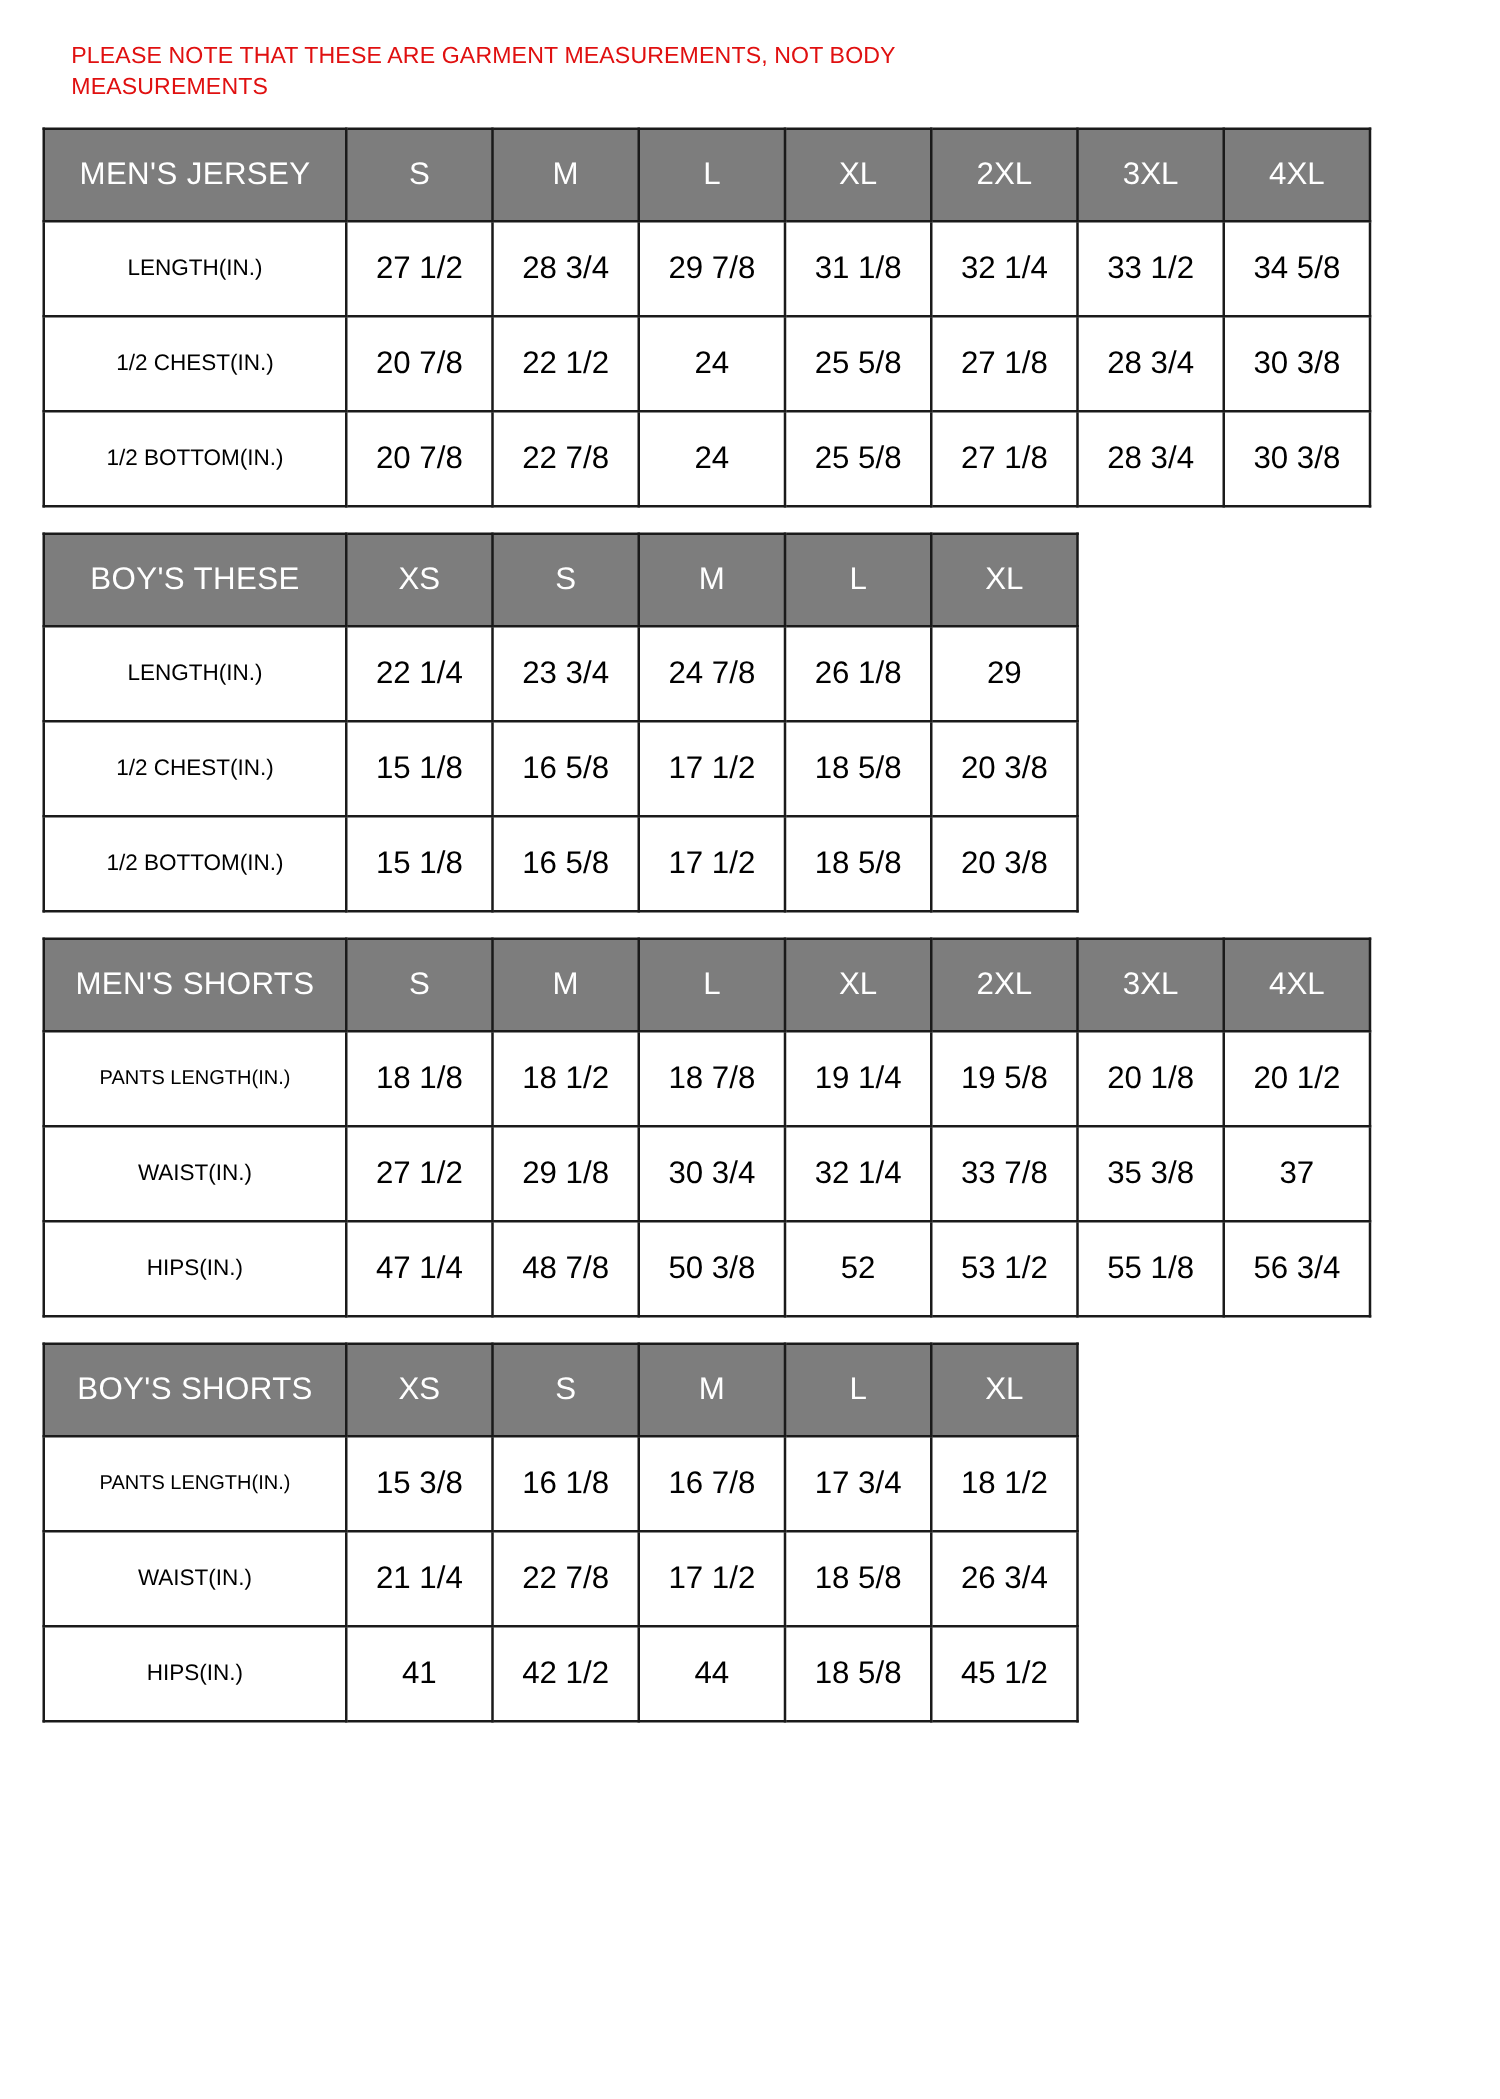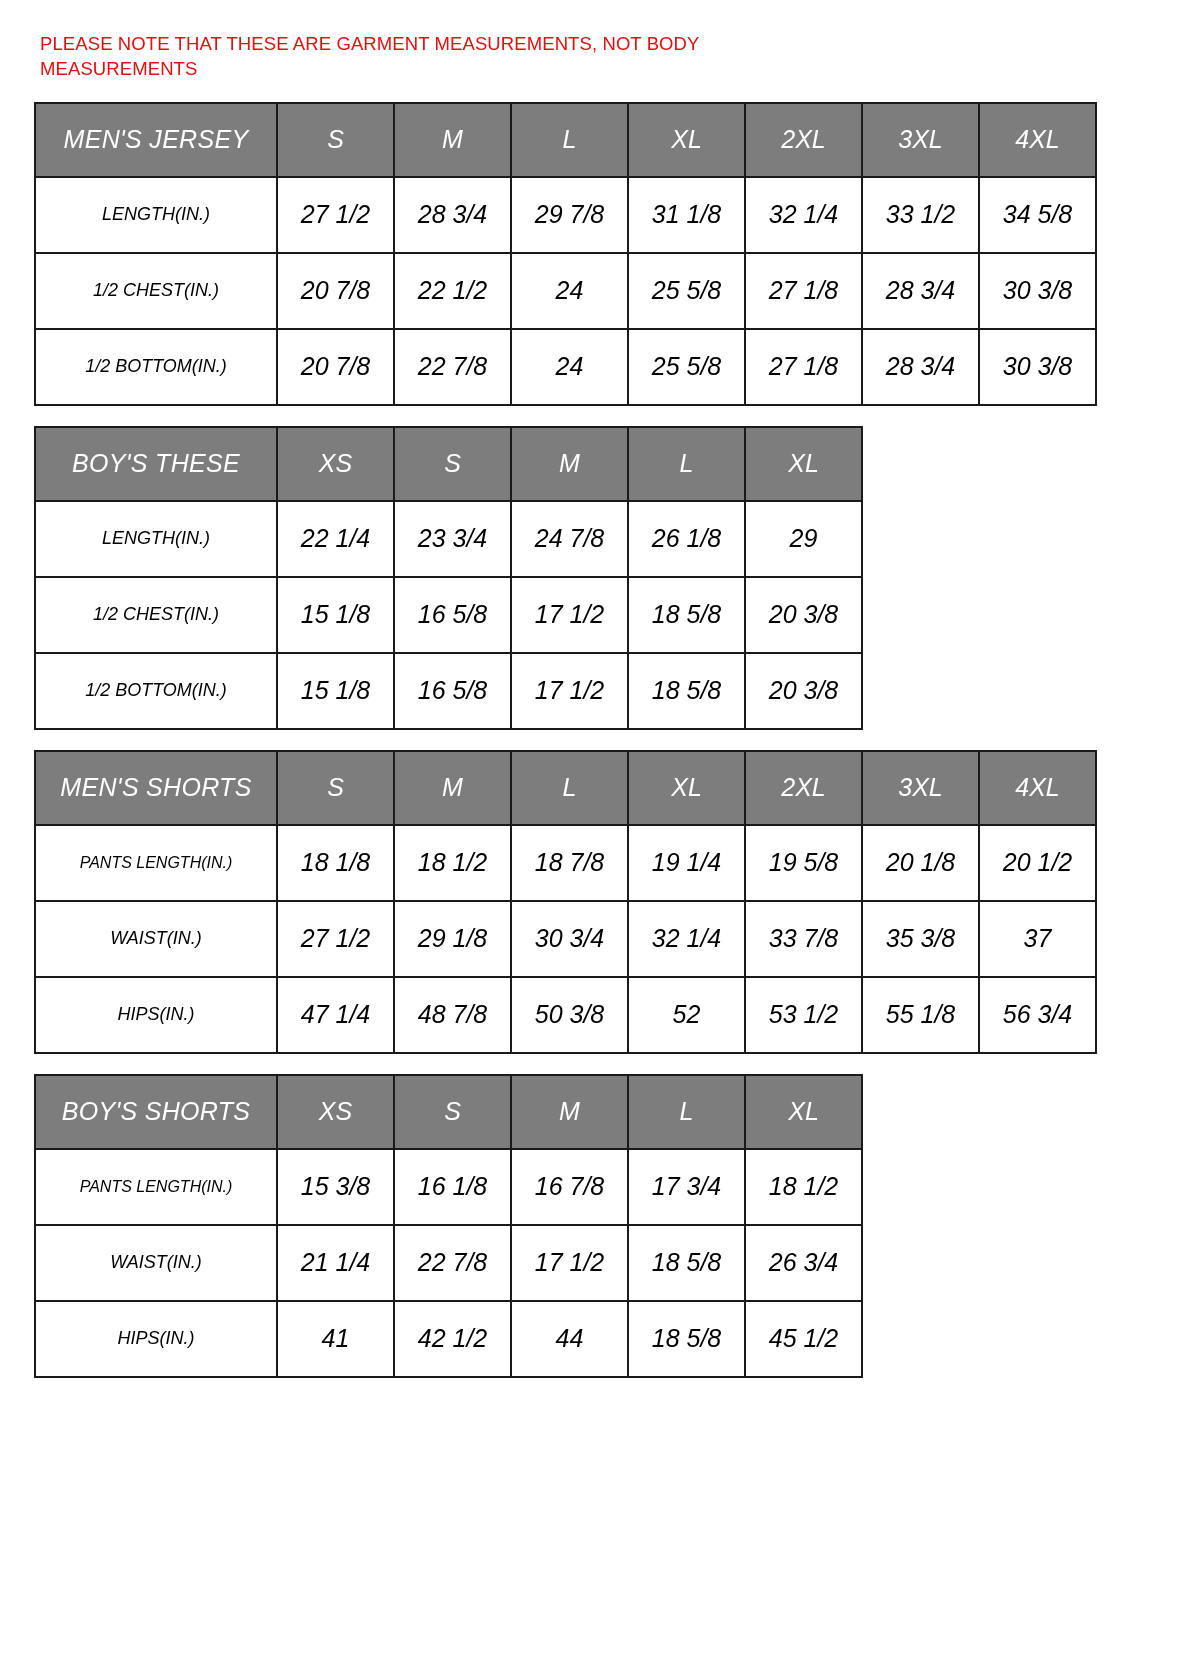--- a/index.html
+++ b/index.html
@@ -25,29 +25,28 @@
     font-weight: bold;
     letter-spacing: -0.5px;
     margin: 0 0 0 6px;
     line-height: 1.1;
     white-space: nowrap;
   }
   .note {
     color: #e01010;
     font-size: 18.5px;
     line-height: 1.35;
-    margin: 10px 0 0 6px;
+    margin: 10px 0 0 23px;
     max-width: 820px;
     letter-spacing: 0.1px;
   }
   table.sizechart {
     border-collapse: collapse;
     margin-top: 20px;
     table-layout: fixed;
-    font-style: italic;
   }
   table.sizechart td,
   table.sizechart th {
     border: 2px solid #1a1a1a;
     text-align: center;
     vertical-align: middle;
     font-weight: normal;
     padding: 0;
   }
   

